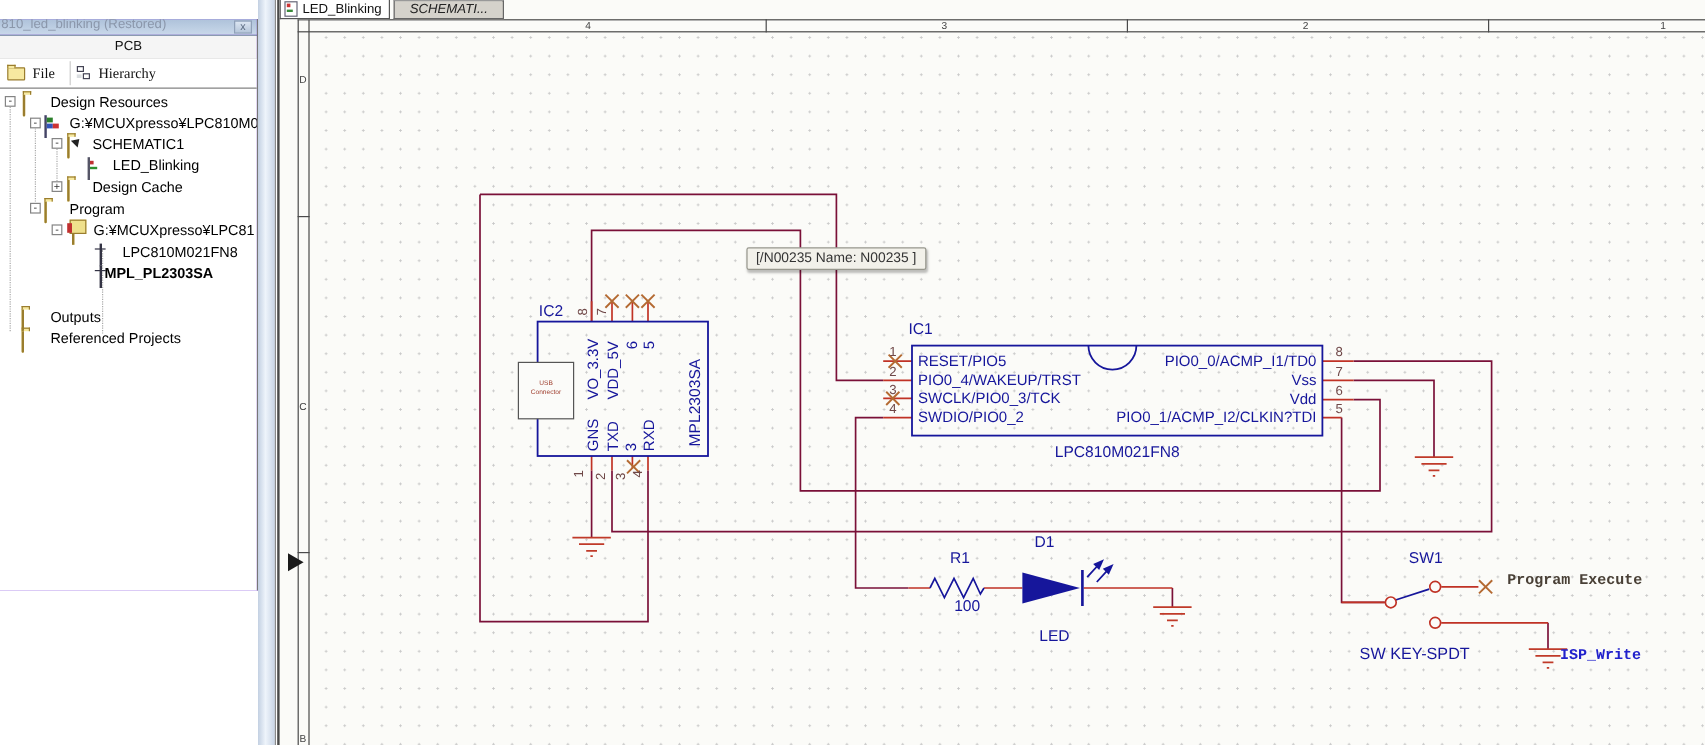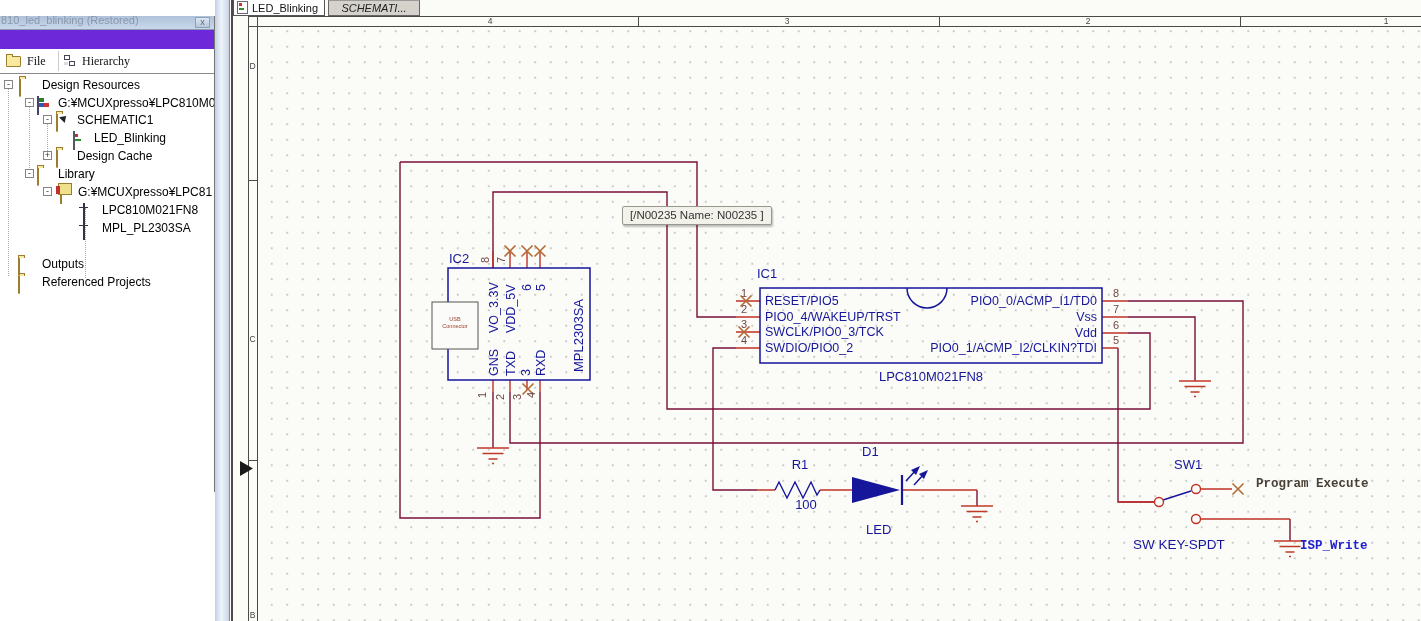--- a/index.html
+++ b/index.html
@@ -226,20 +226,21 @@
   </div>
   <div class="doc-tab2">
     <span>SCHEMATI...</span>
   </div>
 
   <div id="left-panel">
     <div id="titlebar">
       <span class="ttext">810_led_blinking (Restored)</span>
     </div>
     <div id="close-btn">x</div>
+    <div id="pcb-header">PCB</div>
     <div id="panel-tabs">
       <div class="ptab" id="tab-file">
         <span class="folder-icon"></span>
         <span>File</span>
       </div>
       <div class="ptab" id="tab-hier">
         <span class="hier-icon"></span>
         <span>Hierarchy</span>
       </div>
     </div>
@@ -270,34 +271,34 @@
         <span class="tlabel" style="left:94px;">LED_Blinking</span>
       </div>
       <div class="trow" style="top:73px;">
         <span class="expand" style="left:43px;">+</span>
         <span class="ticon" style="left:56px;"><span class="folder-icon"></span></span>
         <span class="tlabel" style="left:77px;">Design Cache</span>
       </div>
       <div class="trow" style="top:91px;">
         <span class="expand" style="left:25px;">-</span>
         <span class="ticon" style="left:37px;"><span class="folder-icon"></span></span>
-        <span class="tlabel" style="left:58px;">Library</span>
+        <span class="tlabel" style="left:58px;">Program</span>
       </div>
       <div class="trow" style="top:109px;">
         <span class="expand" style="left:43px;">-</span>
         <span class="ticon" style="left:58px;"><span class="lib-icon"></span></span>
         <span class="tlabel" style="left:78px;">G:¥MCUXpresso¥LPC81</span>
       </div>
       <div class="trow" style="top:127px;">
         <span class="ticon" style="left:83px;"><span class="part-icon"></span></span>
         <span class="tlabel" style="left:102px;">LPC810M021FN8</span>
       </div>
       <div class="trow" style="top:145px;">
         <span class="ticon" style="left:83px;"><span class="part-icon"></span></span>
-        <span class="tlabel" style="left:102px;">MPL_PL2303SA</span>
+        <span class="tlabel" style="left:87px;font-weight:bold;">MPL_PL2303SA</span>
       </div>
       <div class="trow" style="top:199px;">
         <span class="ticon" style="left:18px;"><span class="folder-icon"></span></span>
         <span class="tlabel" style="left:42px;">Referenced Projects</span>
       </div>
       <div class="trow" style="top:181px;">
         <span class="ticon" style="left:18px;"><span class="folder-icon"></span></span>
         <span class="tlabel" style="left:42px;">Outputs</span>
       </div>
     </div>

